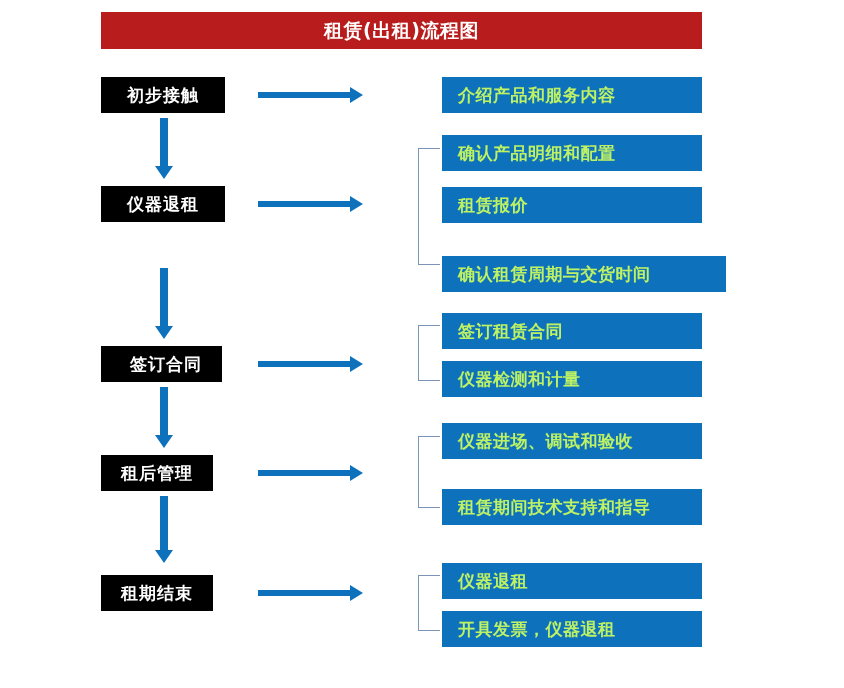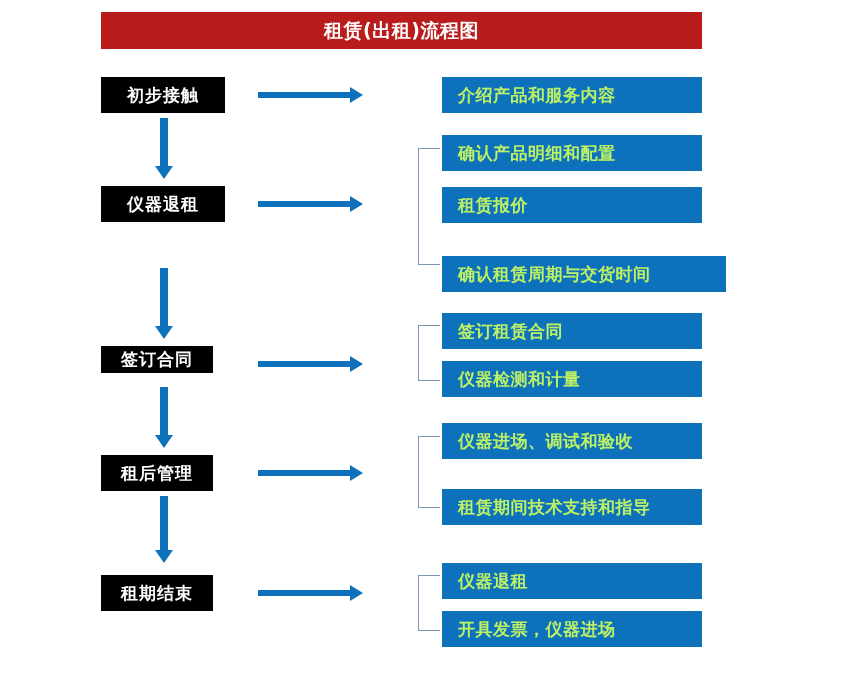--- a/index.html
+++ b/index.html
@@ -121,21 +121,21 @@
   <div class="detail-box" style="left:442px; top:135px; width:260px; height:36px;">确认产品明细和配置</div>
   <div class="detail-box" style="left:442px; top:187px; width:260px; height:36px;">租赁报价</div>
   <div class="detail-box" style="left:442px; top:245px; width:284px; height:36px;margin-top:11px;">确认租赁周期与交货时间</div>
 
   <div class="arrow-v" style="left:153px; top:268px; height:72px;">
     <svg width="22" height="72" viewBox="0 0 22 72">
       <path d="M7 0 L15 0 L15 58 L20 58 L11 71 L2 58 L7 58 Z" fill="#0D72BB"></path>
     </svg>
   </div>
 
-  <div class="stage-box" style="left:101px; top:346px; width:112px; height:27px;">签订合同</div>
+  <div class="stage-box" style="left:101px; top:346px; width:112px; height:36px;padding-left:9px;">签订合同</div>
 
   <div class="arrow-h" style="left:258px; top:354px; width:106px;">
     <svg width="106" height="20" viewBox="0 0 106 20">
       <path d="M0 7 L92 7 L92 2 L105 10 L92 18 L92 13 L0 13 Z" fill="#0D72BB"></path>
     </svg>
   </div>
 
   <div class="bracket" style="left:418px; top:325px; width:22px; height:56px;"></div>
 
   <div class="detail-box" style="left:442px; top:313px; width:260px; height:36px;">签订租赁合同</div>
@@ -170,15 +170,15 @@
 
   <div class="arrow-h" style="left:258px; top:583px; width:106px;">
     <svg width="106" height="20" viewBox="0 0 106 20">
       <path d="M0 7 L92 7 L92 2 L105 10 L92 18 L92 13 L0 13 Z" fill="#0D72BB"></path>
     </svg>
   </div>
 
   <div class="bracket" style="left:418px; top:575px; width:22px; height:56px;"></div>
 
   <div class="detail-box" style="left:442px; top:563px; width:260px; height:36px;">仪器退租</div>
-  <div class="detail-box" style="left:442px; top:611px; width:260px; height:36px;">开具发票，仪器进场</div>
+  <div class="detail-box" style="left:442px; top:611px; width:260px; height:36px;">开具发票，仪器退租</div>
 
 </div>
 
 </body></html>

